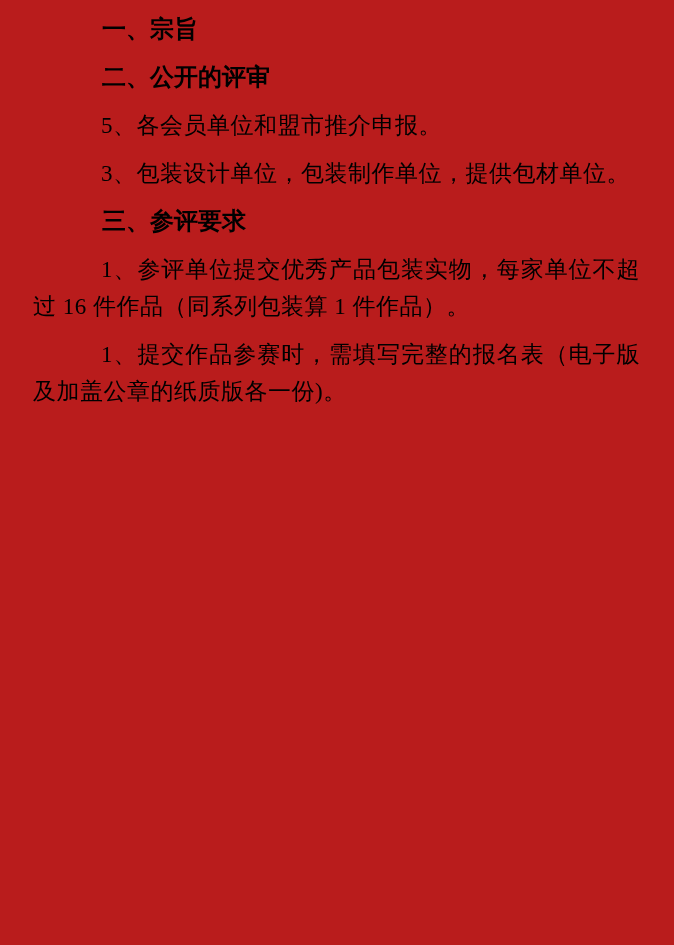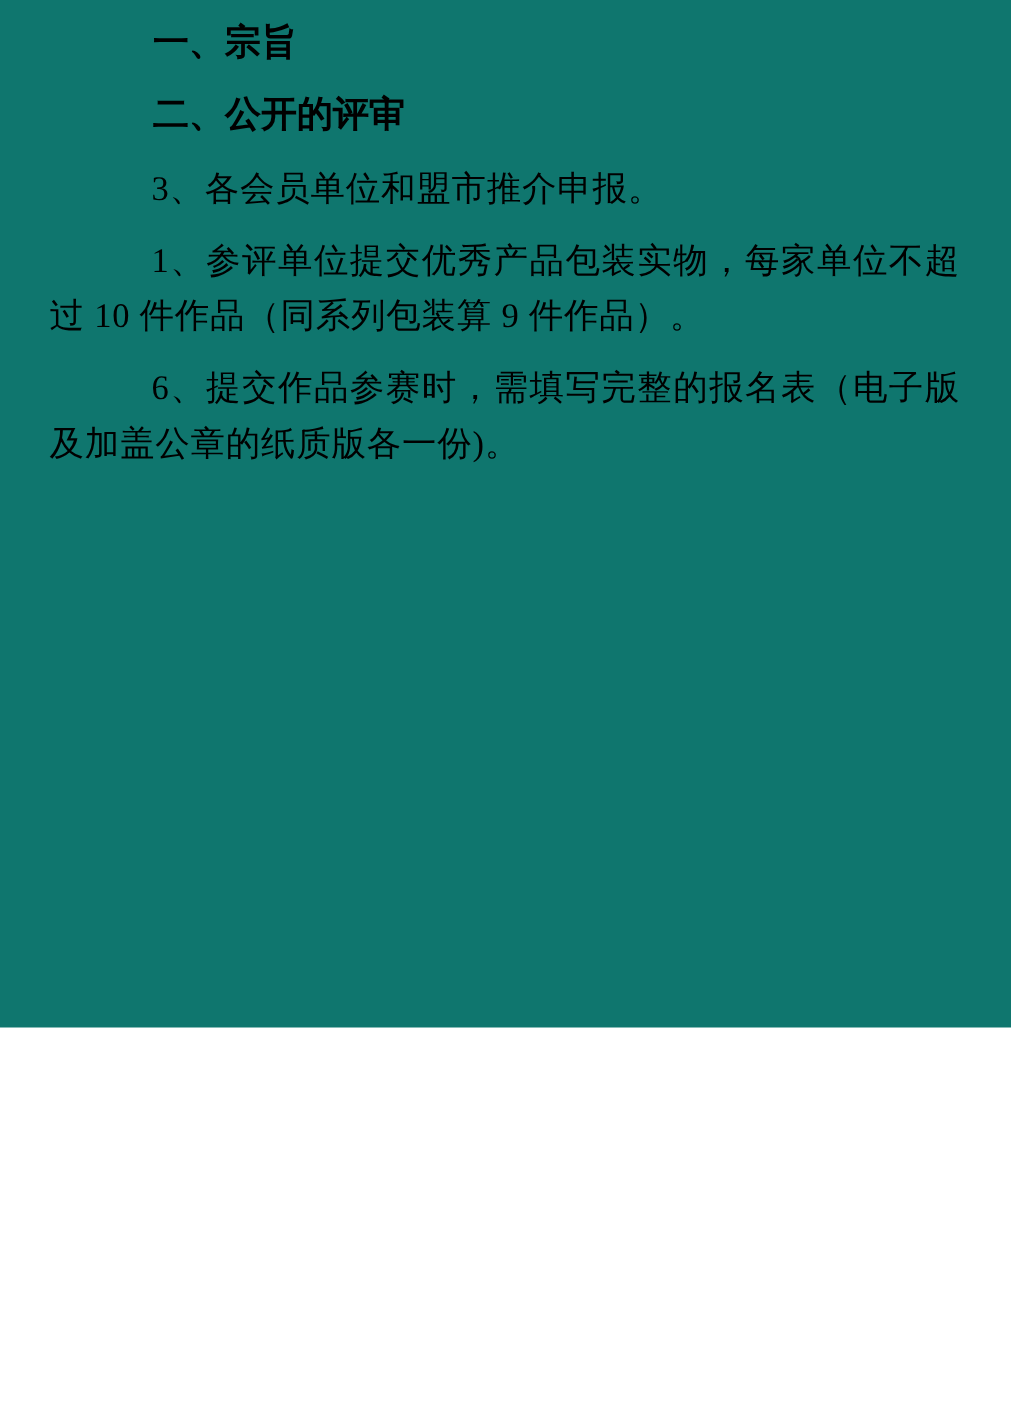--- a/index.html
+++ b/index.html
@@ -8,23 +8,23 @@
     background: #ffffff;
   }
   body {
     width: 674px;
     height: 945px;
     overflow: hidden;
   }
   .page {
     box-sizing: border-box;
     width: 674px;
-    height: 685px;
+    height: 945px;
     padding: 11px 34px 0 33px;
-    background: #0f766e;
+    background: #b91c1c;
     color: #000000;
     font-family: "Liberation Serif", "DejaVu Serif", serif;
     font-size: 23px;
     line-height: 37px;
     text-align: justify;
   }
   .heading {
     margin: 0 0 11px 0;
     padding-left: 69px;
     font-size: 24px;
@@ -39,18 +39,20 @@
   }
 </style>
 </head>
 <body>
 
 <div class="page">
 
   <h2 class="heading">一、宗旨</h2>
 
   <h2 class="heading">二、公开的评审</h2>
-  <p class="para">3、各会员单位和盟市推介申报。</p>
+  <p class="para">5、各会员单位和盟市推介申报。</p>
+  <p class="para">3、包装设计单位，包装制作单位，提供包材单位。</p>
 
-  <p class="para">1、参评单位提交优秀产品包装实物，每家单位不超过 10 件作品（同系列包装算 9 件作品）。</p>
-  <p class="para">6、提交作品参赛时，需填写完整的报名表（电子版及加盖公章的纸质版各一份)。</p>
+  <h2 class="heading">三、参评要求</h2>
+  <p class="para">1、参评单位提交优秀产品包装实物，每家单位不超过 16 件作品（同系列包装算 1 件作品）。</p>
+  <p class="para">1、提交作品参赛时，需填写完整的报名表（电子版及加盖公章的纸质版各一份)。</p>
 
 </div>
 
 </body></html>

